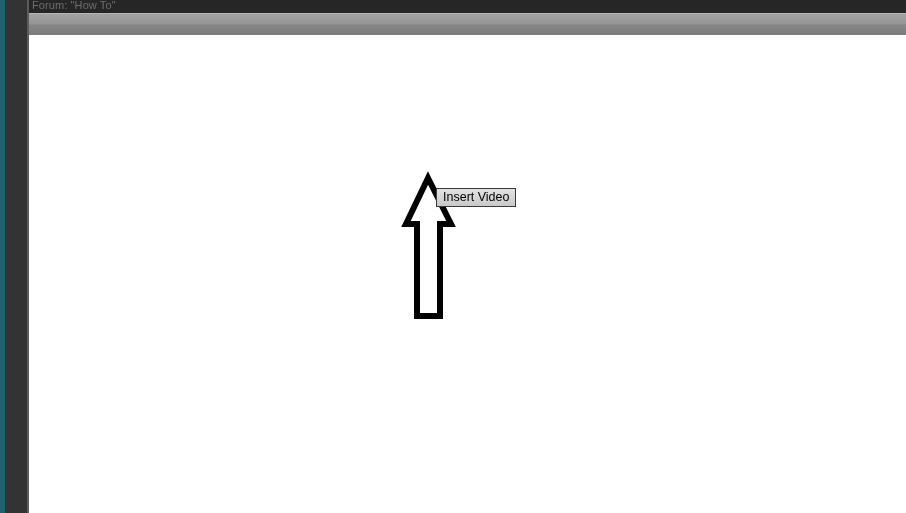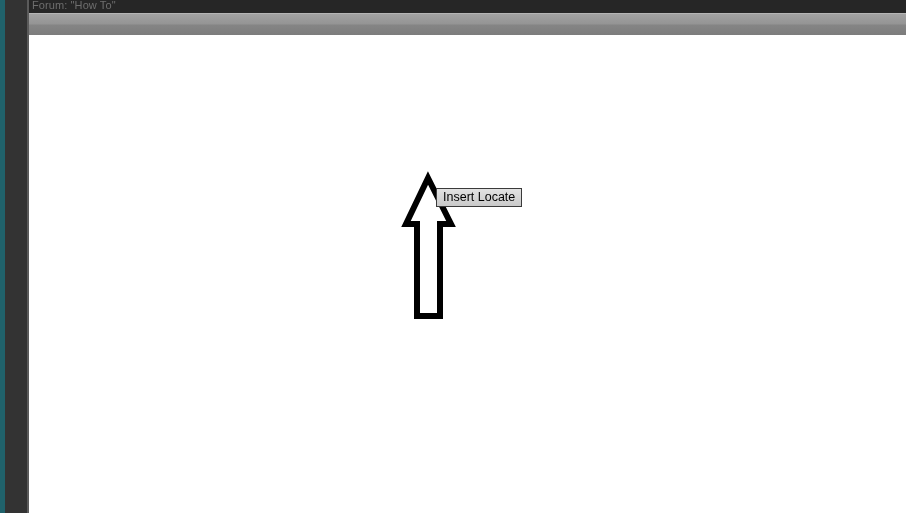--- a/index.html
+++ b/index.html
@@ -641,13 +641,13 @@
   </div>
 
   <div class="hr-bottom"></div>
 </div>
 
 <div class="annot">
   <svg width="906" height="513" style="position:absolute;left:0;top:0;">
     <polygon points="428,178 451,224 440,224 440,316 417,316 417,224 406,224" fill="#ffffff" stroke="#000000" stroke-width="6" stroke-linejoin="miter"></polygon>
   </svg>
 </div>
-<div class="tooltip">Insert Locate</div>
+<div class="tooltip">Insert Video</div>
 
 </body></html>

